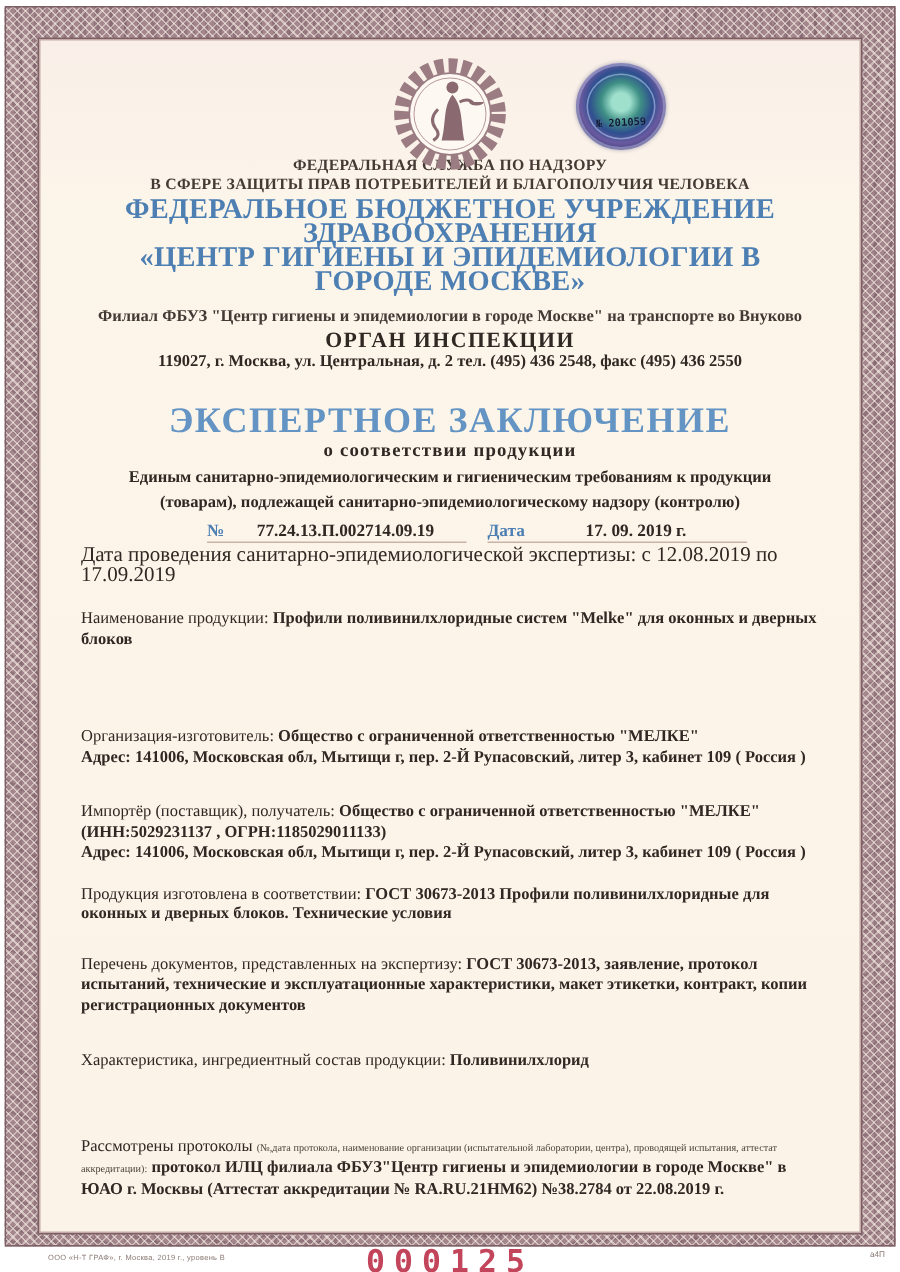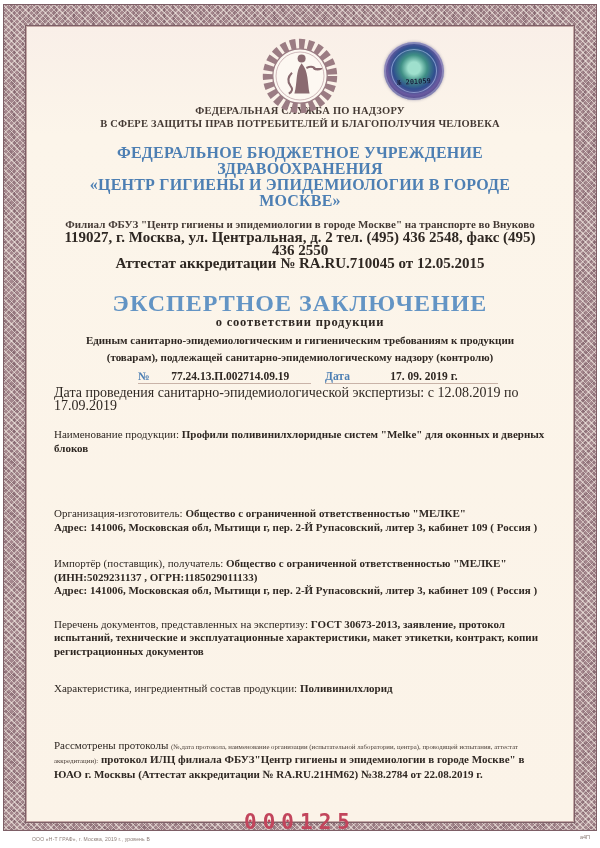--- a/index.html
+++ b/index.html
@@ -36,24 +36,24 @@
   }
   .holo .ring{position:absolute;inset:7px;border-radius:50%;border:1px solid rgba(200,220,255,.5);}
   .holo .num{
     position:absolute;left:50%;top:36px;transform:translateX(-50%) rotate(-3deg);
     font-family:"DejaVu Sans Mono",monospace;font-size:7px;font-weight:bold;color:#101a3a;
     letter-spacing:0;white-space:nowrap;text-shadow:0 0 1px rgba(255,255,255,.25);
   }
   
   .c{text-align:center;}
   .h-agency{font-size:10.5px;font-weight:bold;color:#453a34;line-height:13px;letter-spacing:.2px;}
-  .h-org{font-size:16px;font-weight:bold;color:#4d7fb3;line-height:16px;margin-top:15px;letter-spacing:.2px;}
+  .h-org{font-size:19px;font-weight:bold;color:#4d7fb3;line-height:16px;margin-top:2px;letter-spacing:.2px;}
   .h-branch{font-size:11px;font-weight:bold;color:#443a35;margin-top:9px;line-height:13px;}
   .h-organ{font-size:14.5px;font-weight:bold;letter-spacing:1px;line-height:16px;margin-top:1px;}
-  .h-addr{font-size:15px;font-weight:bold;line-height:13px;}
+  .h-addr{font-size:11px;font-weight:bold;line-height:13px;}
   
   .title-main{font-size:24px;font-weight:bold;color:#6394c4;letter-spacing:1px;line-height:25px;margin-top:21px;}
   .title-sub{font-size:12.5px;font-weight:bold;letter-spacing:.8px;line-height:13px;}
   .title-line{font-size:11px;font-weight:bold;line-height:16.5px;}
   .title-wrap{margin-top:3px;}
   
   .num-row{display:flex;gap:14px;margin:5px 48px 0 84px;}
   .num-cell{flex:1;display:flex;border-bottom:1px solid #c9b3a8;padding-bottom:1px;font-size:11.5px;}
   .num-cell .lab{color:#4d7fb3;font-weight:bold;}
   .num-cell .val{flex:1;text-align:center;font-weight:bold;}
@@ -112,22 +112,22 @@
 
   <div class="c h-agency">ФЕДЕРАЛЬНАЯ СЛУЖБА ПО НАДЗОРУ</div>
   <div class="c h-agency">В СФЕРЕ ЗАЩИТЫ ПРАВ ПОТРЕБИТЕЛЕЙ И БЛАГОПОЛУЧИЯ ЧЕЛОВЕКА</div>
 
   <div class="c h-org">
     <div>ФЕДЕРАЛЬНОЕ БЮДЖЕТНОЕ УЧРЕЖДЕНИЕ ЗДРАВООХРАНЕНИЯ</div>
     <div>«ЦЕНТР ГИГИЕНЫ И ЭПИДЕМИОЛОГИИ В ГОРОДЕ МОСКВЕ»</div>
   </div>
 
   <div class="c h-branch">Филиал ФБУЗ "Центр гигиены и эпидемиологии в городе Москве" на транспорте во Внуково</div>
+  <div class="c h-organ">ОРГАН ИНСПЕКЦИИ</div>
   <div class="c h-addr">119027, г. Москва,  ул. Центральная,  д. 2 тел. (495) 436 2548, факс (495) 436 2550</div>
-  <div class="c h-addr">Аттестат аккредитации № RA.RU.710045 от 12.05.2015</div>
 
   <div class="c title-main">ЭКСПЕРТНОЕ ЗАКЛЮЧЕНИЕ</div>
   <div class="c title-sub">о  соответствии продукции</div>
   <div class="title-wrap">
     <div class="c title-line">Единым санитарно-эпидемиологическим и гигиеническим требованиям к продукции</div>
     <div class="c title-line">(товарам), подлежащей санитарно-эпидемиологическому надзору (контролю)</div>
   </div>
 
   <div class="num-row">
     <div class="num-cell">
@@ -153,20 +153,24 @@
     <b>Общество с ограниченной ответственностью "МЕЛКЕ"</b><br>
     <b>Адрес: 141006, Московская обл, Мытищи г, пер. 2-Й Рупасовский, литер 3, кабинет 109 ( Россия )</b>
   </p>
 
   <p class="row mt-imp">
     <span>Импортёр (поставщик), получатель:</span>
     <b>Общество с ограниченной ответственностью "МЕЛКЕ" (ИНН:5029231137 , ОГРН:1185029011133)</b><br>
     <b>Адрес: 141006, Московская обл, Мытищи г, пер. 2-Й Рупасовский, литер 3, кабинет 109 ( Россия )</b>
   </p>
 
+  <p class="row mt-std">
+    <span>Продукция изготовлена в соответствии:</span>
+    <b>ГОСТ 30673-2013 Профили поливинилхлоридные для оконных и дверных блоков. Технические условия</b>
+  </p>
 
   <p class="row mt-docs">
     <span>Перечень документов, представленных на экспертизу:</span>
     <b>ГОСТ 30673-2013, заявление, протокол испытаний, технические и эксплуатационные характеристики, макет этикетки, контракт, копии регистрационных документов</b>
   </p>
 
   <p class="row mt-comp">
     <span>Характеристика, ингредиентный состав продукции:</span>
     <b>Поливинилхлорид</b>
   </p>

